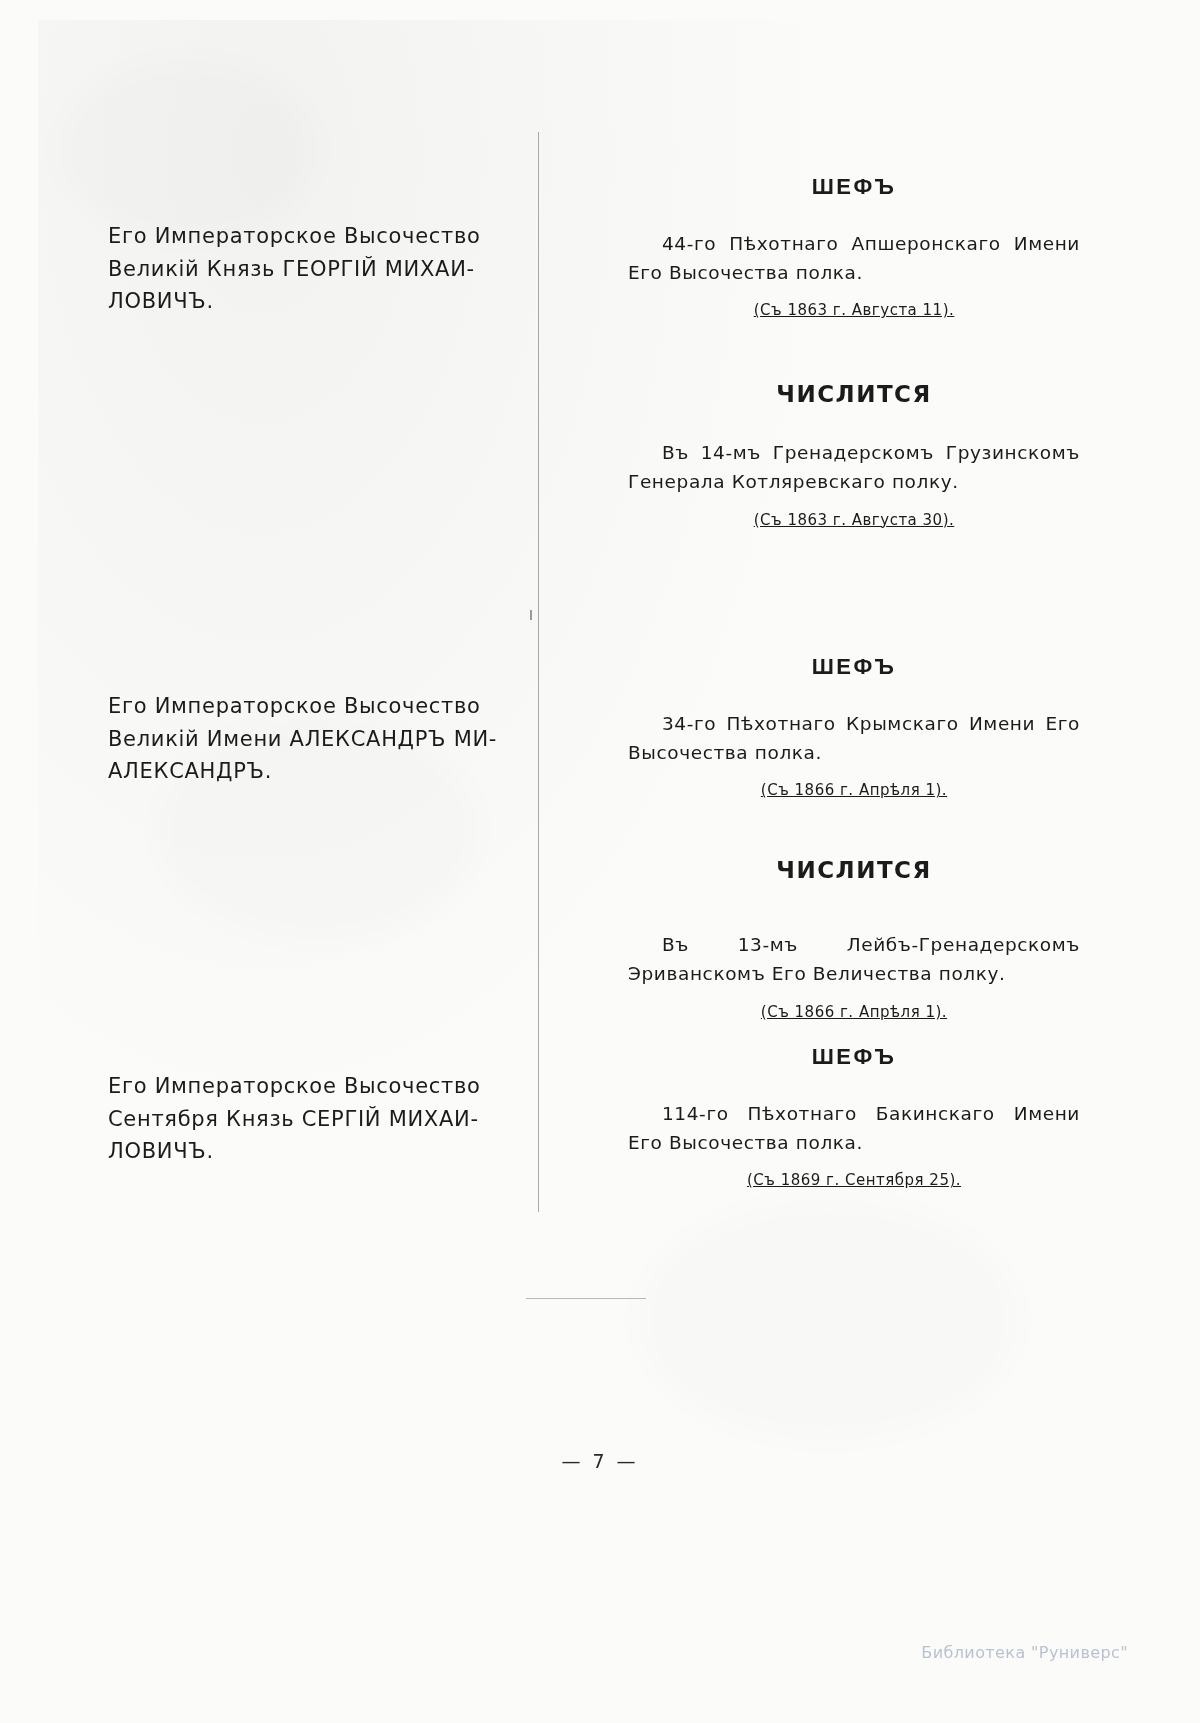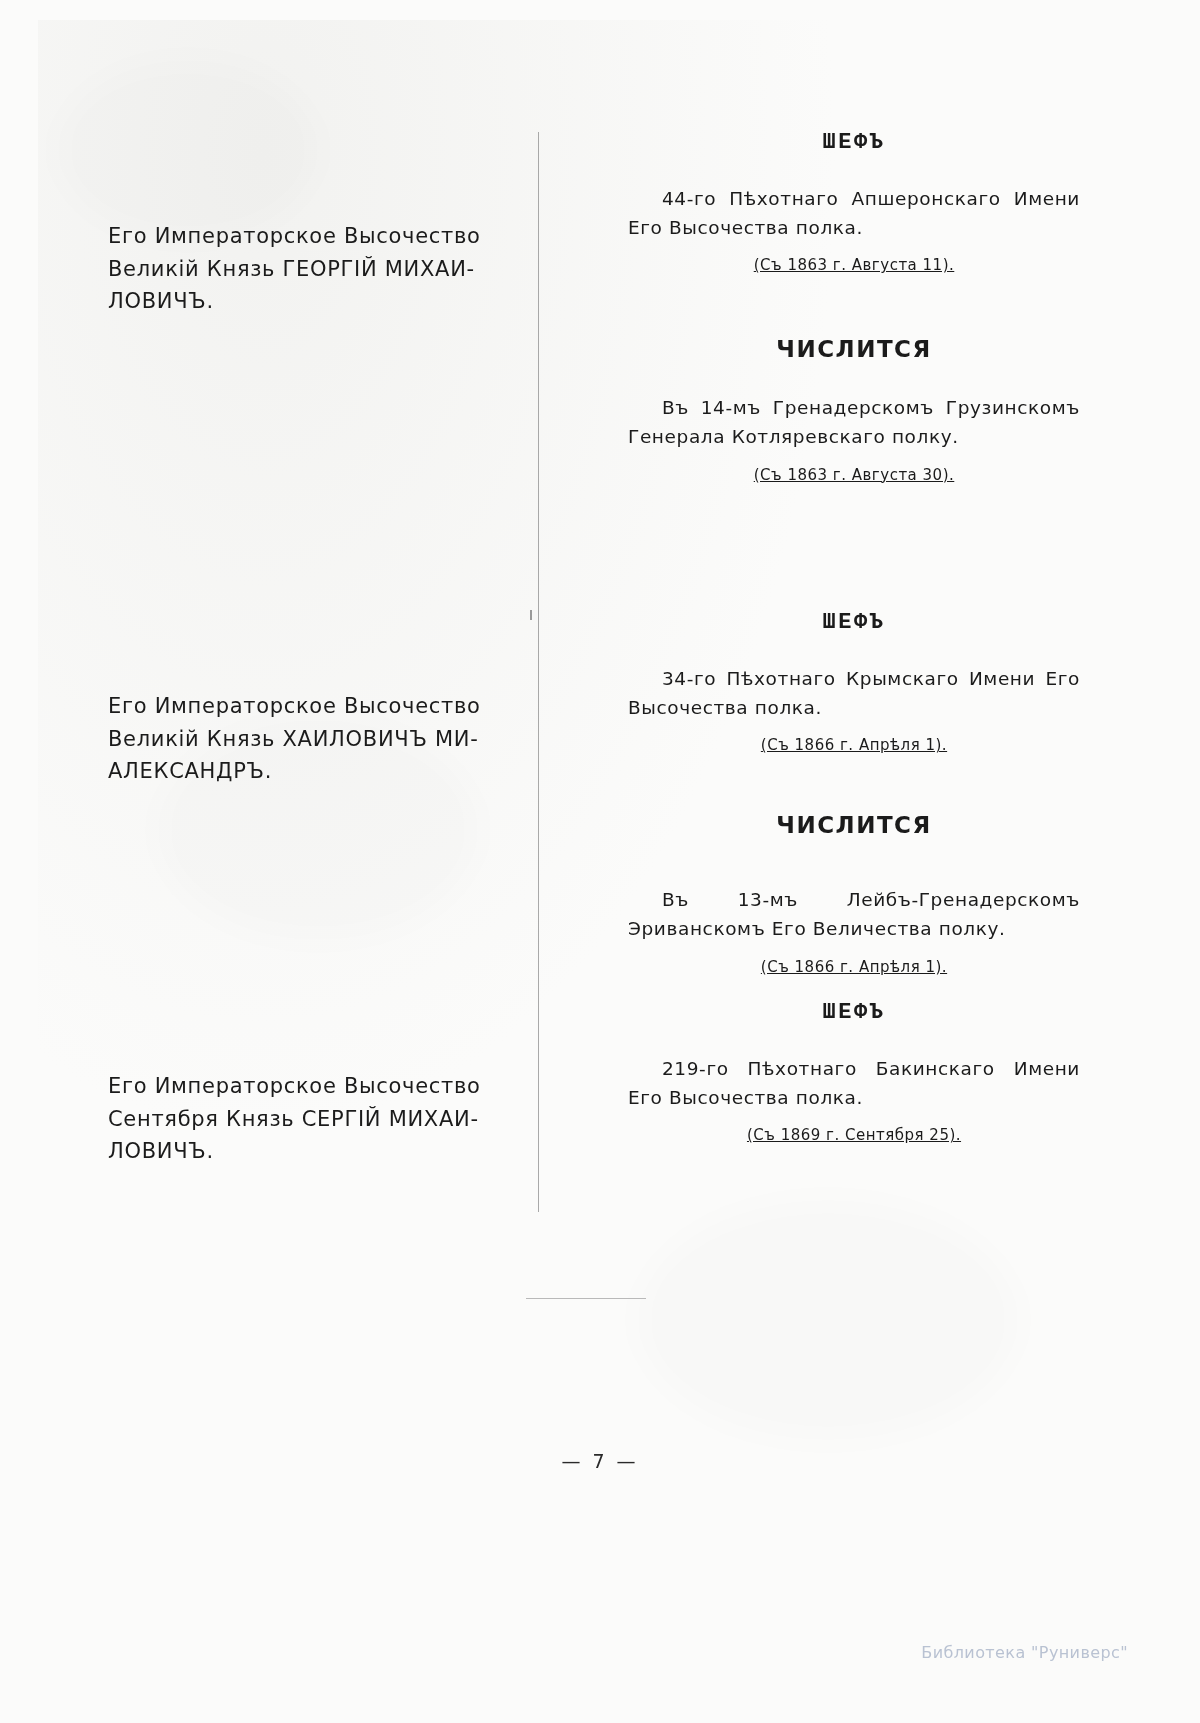--- a/index.html
+++ b/index.html
@@ -82,21 +82,22 @@
   .right-col {
     position: absolute;
     left: 520px;
     width: 452px;
   }
   .head {
     text-align: center;
     font-weight: 700;
     font-size: 22px;
     letter-spacing: 2.5px;
-    font-family: Liberation Mono, monospace;
+    font-family: Liberation Sans, sans-serif;
+    margin-top: 44px;
   }
   .head.sans {
     font-family: "DejaVu Sans", sans-serif;
     letter-spacing: 1.5px;
     font-size: 23px;
   }
   .body-text {
     font-size: 18.5px;
     line-height: 1.55;
     letter-spacing: 0.6px;
@@ -167,21 +168,21 @@
 
             <div class="head sans" style="margin-top: 62px;">ЧИСЛИТСЯ</div>
             <div class="body-text" style="margin-top: 32px;">Въ 14-мъ Гренадерскомъ Грузинскомъ Генерала Котляревскаго полку.</div>
             <div class="date-line">(Съ 1863 г. Августа 30).</div>
           </div>
         </div>
 
         <div class="row" style="height: 400px;">
           <div class="left-col" style="top: 100px;">
             <div>Его Императорское Высочество</div>
-            <div>Великій Князь ХАИЛОВИЧЪ МИ-</div>
+            <div>Великій Имени АЛЕКСАНДРЪ МИ-</div>
             <div>АЛЕКСАНДРЪ.</div>
           </div>
           <div class="right-col" style="top: 20px;">
             <div class="head">ШЕФЪ</div>
             <div class="body-text" style="margin-top: 30px;">34-го Пѣхотнаго Крымскаго Имени Его Высочества полка.</div>
             <div class="date-line">(Съ 1866 г. Апрѣля 1).</div>
 
             <div class="head sans" style="margin-top: 58px;">ЧИСЛИТСЯ</div>
             <div class="body-text" style="margin-top: 48px;">Въ 13-мъ Лейбъ-Гренадерскомъ Эриванскомъ Его Величества полку.</div>
             <div class="date-line">(Съ 1866 г. Апрѣля 1).</div>
@@ -189,21 +190,21 @@
         </div>
 
         <div class="row" style="height: 240px;">
           <div class="left-col" style="top: 80px;">
             <div>Его Императорское Высочество</div>
             <div>Сентября Князь СЕРГІЙ МИХАИ-</div>
             <div>ЛОВИЧЪ.</div>
           </div>
           <div class="right-col" style="top: 10px;">
             <div class="head">ШЕФЪ</div>
-            <div class="body-text" style="margin-top: 30px;">219-го Пѣхотнаго Бакинскаго Имени Его Высочества полка.</div>
+            <div class="body-text" style="margin-top: 30px;">114-го Пѣхотнаго Бакинскаго Имени Его Высочества полка.</div>
             <div class="date-line">(Съ 1869 г. Сентября 25).</div>
           </div>
         </div>
 
       </div>
 
       <div class="hr-small"></div>
       <div class="page-number">— 7 —</div>
       <div class="watermark">Библиотека "Руниверс"</div>
     </div>

